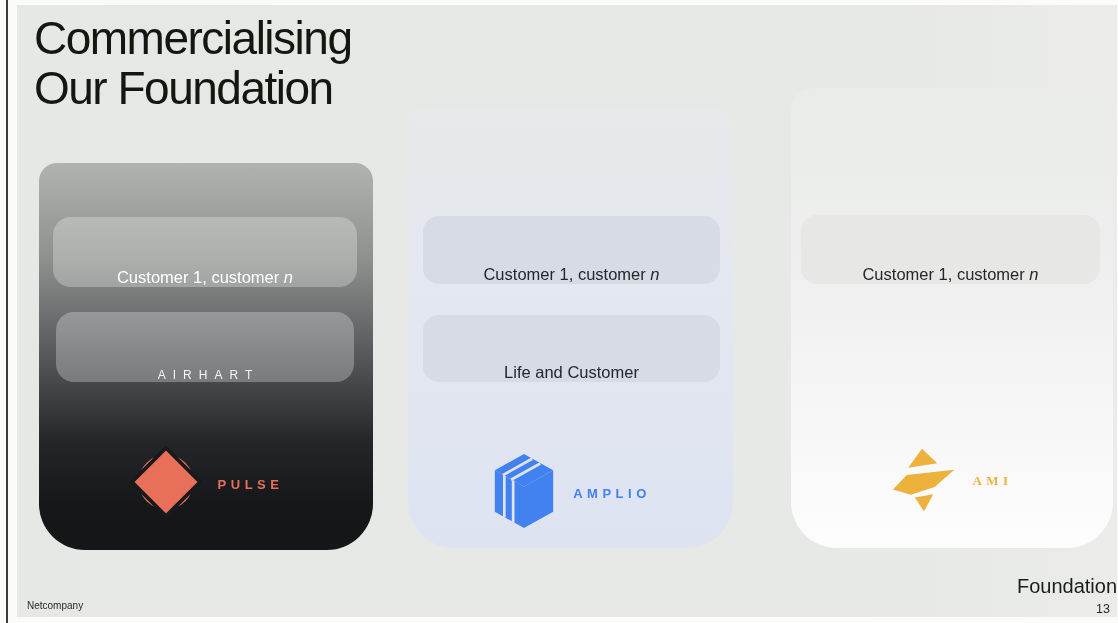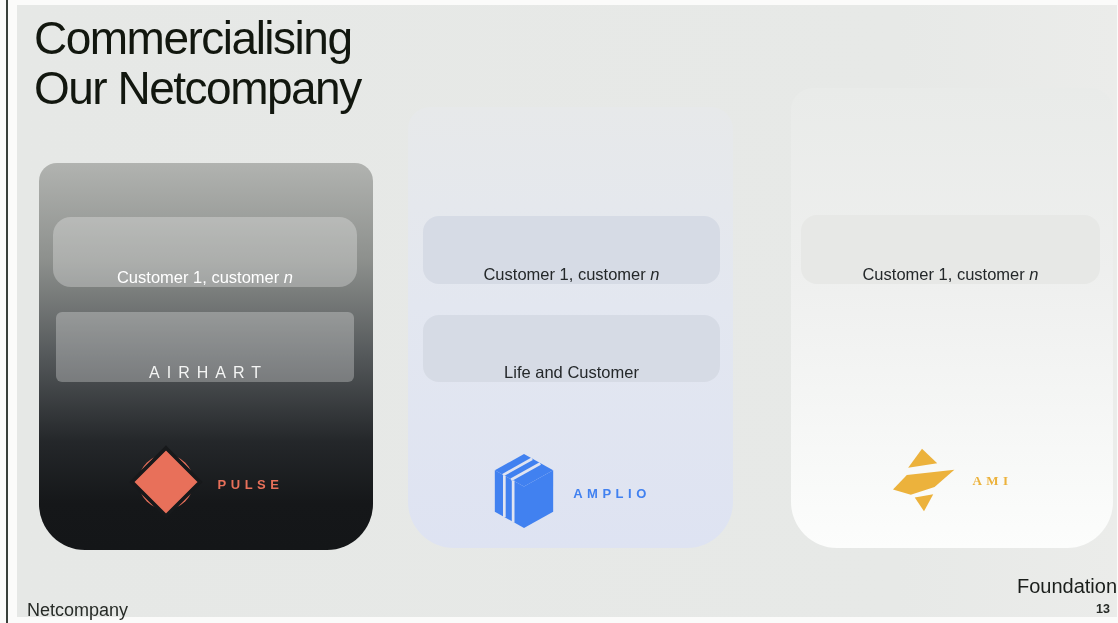--- a/index.html
+++ b/index.html
@@ -25,54 +25,54 @@
   .card-ami    { left:774px; top:83px;  width:322px; height:460px;
                  border-radius:22px 22px 46px 46px;
                  background:linear-gradient(180deg,#e9ebe9 0%, #eeefee 40%, #fcfdfc 100%); }
 
   .pill { position:absolute; display:flex; align-items:flex-end; justify-content:center;
           font-size:16.5px; color:#24282a; text-align:center; }
   .pill .ital { font-style:italic; }
   .pill-dark { background:rgba(255,255,255,0.28); color:#ffffff; }
 
   .c1-pill1 { left:14px; top:54px;  width:304px; height:70px; border-radius:18px; }
-  .c1-pill2 { left:17px; top:149px; width:298px; height:70px; border-radius:6px;
-              font-size:16px; letter-spacing:7px; font-weight:300; color:#f4f5f4; text-indent:7px; }
+  .c1-pill2 { left:17px; top:149px; width:298px; height:70px; border-radius:18px;
+              font-size:12px; letter-spacing:7px; font-weight:300; color:#f4f5f4; text-indent:7px; }
   .c2-pill1 { left:15px; top:109px; width:297px; height:68px; border-radius:16px; background:#d6dbe5; }
   .c2-pill2 { left:15px; top:208px; width:297px; height:67px; border-radius:16px; background:#d6dbe5; }
   .c3-pill1 { left:10px; top:127px; width:299px; height:69px; border-radius:16px; background:#e7e8e6; }
   .c3-pill2 { left:10px; top:227px; width:299px; height:67px; border-radius:16px; background:#e7e8e6; }
 
   .logo-row { position:absolute; left:0; right:0; display:flex; align-items:center;
               justify-content:center; gap:15px; }
   .c1-logos { top:282px; }
   .c2-logos { top:345px; }
   .c3-logos { top:358px; }
   .brand-name { font-size:13px; font-weight:700; letter-spacing:4.5px; }
   .brand-pulse  { color:#e8705a; }
   .brand-amplio { color:#4181f0; }
   .brand-ami    { color:#ecb23c;font-family:Liberation Serif, serif; }
 
   .foundation { position:absolute; left:0; right:0; top:570px; text-align:right;
                 font-size:20px; font-weight:500; color:#1a1e1b; }
 
-  .footer-company { position:absolute; left:10px;  top:595px; font-size:18px; color:#272b27; }
-  .footer-page    { position:absolute; right:7px;  top:597px; font-size:12.5px; font-weight:700; color:#272b27; }
+  .footer-company { position:absolute; left:10px;  top:595px; font-size:10px; color:#272b27; }
+  .footer-page    { position:absolute; right:7px;  top:597px; font-size:12.5px; font-weight:400; color:#272b27; }
 </style>
 </head>
 <body>
 
 <div class="stage">
   <div class="edge-line"></div>
 
   <div class="slide">
 
     <div class="title">
       <div>Commercialising</div>
-      <div>Our Netcompany</div>
+      <div>Our Foundation</div>
     </div>
 
     <div class="card card-pulse">
       <div class="pill pill-dark c1-pill1">
         <span><span>Customer 1, customer </span><span class="ital">n</span></span>
       </div>
       <div class="pill pill-dark c1-pill2">
         <span>AIRHART</span>
       </div>
       <div class="logo-row c1-logos">

